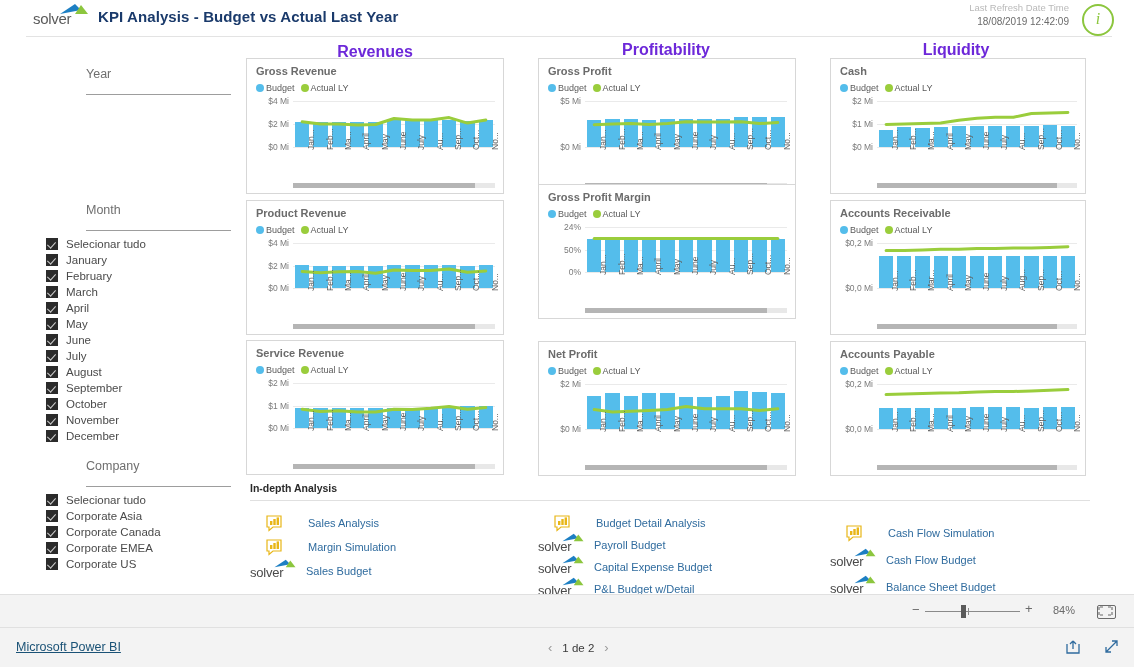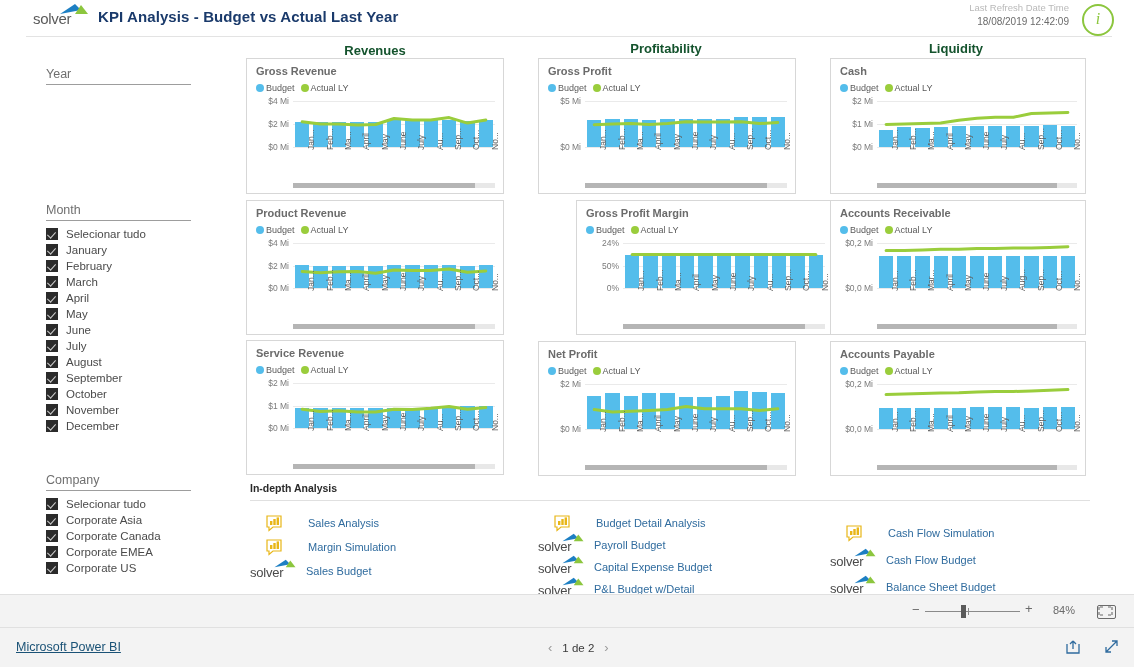--- a/index.html
+++ b/index.html
@@ -21,32 +21,32 @@
   .hdr-title{position:absolute;left:98px;top:8px;font-size:15px;font-weight:bold;color:#1a3a6b;letter-spacing:.1px;}
   .hdr-refresh-label{position:absolute;right:65px;top:2px;font-size:9.5px;color:#b9b9b9;text-align:right;}
   .hdr-refresh-val{position:absolute;right:65px;top:16px;font-size:10px;color:#6b6b6b;text-align:right;}
   .info-icon{position:absolute;right:20px;top:4px;width:28px;height:28px;border-radius:50%;border:2px solid #8cc63e;
     color:#8cc63e;font-size:16px;font-style:italic;font-family:"Liberation Serif",serif;text-align:center;line-height:26px;}
   .hdr-rule{position:absolute;left:26px;top:36px;width:1086px;height:1px;background:#e3e3e3;}
 
   
   .filters{position:absolute;left:0;top:37px;width:228px;height:557px;background:#fff;}
   .flt-group{position:absolute;left:46px;width:150px;}
-  .flt-title{font-size:12.5px;color:#6f6f6f;padding-bottom:3px;border-bottom:1px solid #9d9d9d;width:145px;}
+  .flt-title{font-size:12.5px;color:#6f6f6f;padding-bottom:13px;border-bottom:1px solid #9d9d9d;width:145px;margin-left:40px;}
   .opt{display:flex;align-items:center;height:16px;margin-top:0px;}
   .radio{width:9px;height:9px;border-radius:50%;border:1px solid #c9c9c9;background:#fff;margin-right:8px;flex:none;position:relative;}
   .radio.on{border-color:#555;}
   .radio.on:after{content:"";position:absolute;left:2px;top:2px;width:5px;height:5px;border-radius:50%;background:#333;}
   .chk{width:10px;height:10px;background:#2b2b2b;margin-right:8px;flex:none;position:relative;border:1px solid #2b2b2b;}
   .chk:after{content:"";position:absolute;left:2px;top:1px;width:4px;height:7px;border:solid #cfcfcf;border-width:0 1.4px 1.4px 0;transform:rotate(42deg);}
   .opt-lbl{font-size:11.5px;color:#4a4a4a;}
   .opt-lbl.dim{color:#8f8f8f;}
 
   
-  .sec-title{position:absolute;font-size:13px;font-weight:bold;color:#14532d;text-align:center;width:180px;}
+  .sec-title{position:absolute;font-size:16px;font-weight:bold;color:#6d28d9;text-align:center;width:180px;}
 
   
   .card{position:absolute;background:#fff;border:1px solid #d7d7d7;}
   .card-title{position:absolute;left:9px;top:6px;font-size:11px;font-weight:bold;color:#6b6b6b;}
   .legend{position:absolute;left:9px;top:24px;display:flex;align-items:center;font-size:9px;color:#5a5a5a;}
   .legend .dot{width:8px;height:8px;border-radius:50%;display:inline-block;margin-right:2px;}
   .legend .item{display:flex;align-items:center;margin-right:6px;}
   .plot{position:absolute;left:0;top:38px;right:0;bottom:0;}
   .yaxis{position:absolute;left:4px;top:0;width:40px;height:100%;}
   .ytick{position:absolute;right:2px;font-size:8.5px;color:#7a7a7a;white-space:nowrap;transform:translateY(-50%);}
@@ -156,21 +156,21 @@
           <div class="opt">
             <span class="chk"></span>
             <span class="opt-lbl">November</span>
           </div>
           <div class="opt">
             <span class="chk"></span>
             <span class="opt-lbl">December</span>
           </div>
         </div>
     </div>
-    <div class="flt-group" id="company-group" style="top:436px;">
+    <div class="flt-group" id="company-group" style="top:422px;">
       <div class="flt-title">Company</div>
       <div id="company-options" style="margin-top:5px;">
           <div class="opt">
             <span class="chk"></span>
             <span class="opt-lbl">Selecionar tudo</span>
           </div>
           <div class="opt">
             <span class="chk"></span>
             <span class="opt-lbl">Corporate Asia</span>
           </div>
@@ -414,21 +414,21 @@
             <div class="xlab" style="left: 141.727px; top: 0px;">Au...</div>
             <div class="xlab" style="left: 160.091px; top: 0px;">Sep...</div>
             <div class="xlab" style="left: 178.455px; top: 0px;">Oct...</div>
             <div class="xlab" style="left: 196.818px; top: 0px;">No...</div>
           </div>
           <div class="hscroll" style="left: 46px; right: 8px; top: 86px;">
             <div class="hscroll-thumb" style="width: 90%;"></div>
           </div>
         </div>
       </div>
-      <div class="card" style="left: 538px; top: 200px; width: 256px; height: 133px; margin-left: 38px;">
+      <div class="card" style="left: 538px; top: 184px; width: 256px; height: 133px;">
         <div class="card-title">Gross Profit Margin</div>
         <div class="legend">
           <span class="item">
             <span class="dot" style="background: rgb(84, 189, 235);"></span>
             <span>Budget</span>
           </span>
           <span class="item">
             <span class="dot" style="background: rgb(154, 205, 60);"></span>
             <span>Actual LY</span>
           </span>

